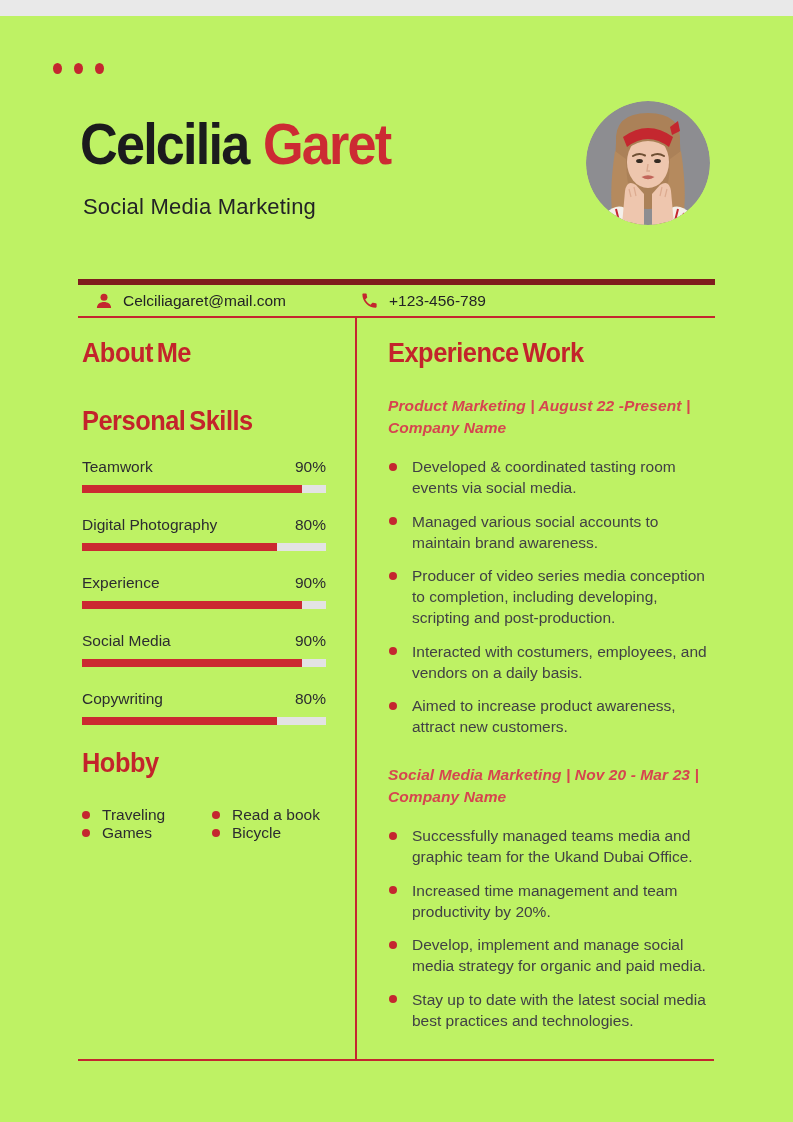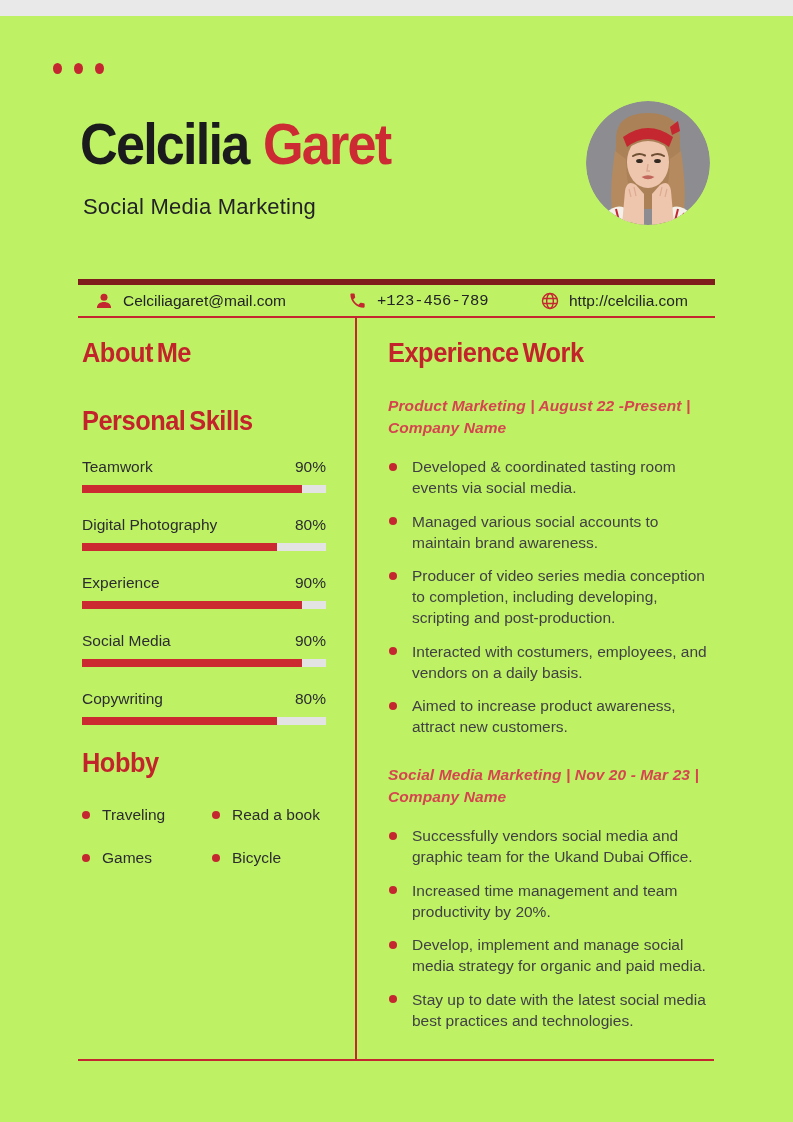--- a/index.html
+++ b/index.html
@@ -25,21 +25,21 @@
   
   .photo { position:absolute; left:586px; top:85px; width:124px; height:124px; border-radius:50%; overflow:hidden; }
 
   
   .contactbar {
     position:absolute; left:78px; top:263px; width:637px; height:39px;
     border-top:6px solid #7f1d1d; border-bottom:2px solid #c4272f;
   }
   .contact-item { position:absolute; top:0; height:100%; display:flex; align-items:center; gap:9px; font-size:15.5px; color:#232326; }
   .contact-item.email   { left:16px; }
-  .contact-item.phone   { left:270px;font-family:Liberation Mono, monospace; }
+  .contact-item.phone   { left:282px; }
   .contact-item.website { left:462px; }
   .cicon { width:20px; height:20px; display:inline-flex; }
 
   
   .divider-v { position:absolute; left:355px; top:302px; width:2px; height:742px; background:#c4272f; }
   .rule-bottom { position:absolute; left:78px; top:1043px; width:636px; height:2px; background:#c4272f; }
 
   .sec-title {
     font-size:27px; font-weight:700; color:#c3242b;
     letter-spacing:-0.5px; word-spacing:-3px;
@@ -50,21 +50,21 @@
   .about-body { margin-top:27px; font-size:15.5px; line-height:20.6px; color:#414145; }
 
   .skills-title { margin-top:37px; }
   .skills-list { margin-top:21px; }
   .skill { margin-bottom:23px; }
   .skill-row { display:flex; justify-content:space-between; align-items:baseline; font-size:15.5px; color:#2c2c30; margin-bottom:9px; }
   .skill-track { width:100%; height:8px; background:#e3e3e3; }
   .skill-fill { height:100%; background:#cb2a31; }
 
   .hobby-title { margin-top:12px; }
-  .hobby-grid { margin-top:27px; display:grid; grid-template-columns:130px auto; row-gap:25px; }
+  .hobby-grid { margin-top:27px; display:grid; grid-template-columns:130px auto; }
   .hobby-item { display:flex; align-items:center; gap:12px; font-size:15.5px; color:#2c2c30; }
   .hobby-item .dot { width:8px; height:8px; border-radius:50%; background:#c4272f; flex:none; }
 
   .right-col { position:absolute; left:388px; top:322px; width:326px; }
   .job-heading { font-size:15.5px; line-height:21.5px; font-style:italic; color:#d6454f; font-weight:700; letter-spacing:0.1px; }
   .job1 .job-heading { margin-top:26px; }
   .job2 .job-heading { margin-top:27px; }
   .bullets { list-style:none; margin-top:18px; }
   .bullets li { position:relative; padding-left:24px; margin-bottom:12.5px; font-size:15.5px; line-height:21px; color:#414145; }
   .bullets li::before {
@@ -131,30 +131,20 @@
       <span>Celciliagaret@mail.com</span>
     </div>
     <div class="contact-item phone">
       <span class="cicon">
         <svg viewBox="0 0 24 24" width="19" height="19">
             <path d="M6.62 10.79c1.44 2.83 3.76 5.14 6.59 6.59l2.2-2.2c.27-.27.67-.36 1.02-.24 1.12.37 2.33.57 3.57.57.55 0 1 .45 1 1V20c0 .55-.45 1-1 1-9.39 0-17-7.61-17-17 0-.55.45-1 1-1h3.5c.55 0 1 .45 1 1 0 1.25.2 2.45.57 3.57.11.35.03.74-.25 1.02l-2.2 2.2z" fill="#c4272f"></path>
           </svg>
       </span>
       <span>+123-456-789</span>
     </div>
-    <div class="contact-item website">
-      <span class="cicon">
-        <svg viewBox="0 0 24 24" width="20" height="20" fill="none" stroke="#c4272f" stroke-width="1.7">
-          <circle cx="12" cy="12" r="9"></circle>
-            <ellipse cx="12" cy="12" rx="4" ry="9"></ellipse>
-            <path d="M3.6 9h16.8M3.6 15h16.8"></path>
-        </svg>
-      </span>
-      <span>http://celcilia.com</span>
-    </div>
   </div>
 
   <div class="divider-v"></div>
 
   <div class="left-col">
     <div class="sec-title">About Me</div>
 
     <div class="sec-title skills-title">Personal Skills</div>
     <div class="skills-list">
       <div class="skill">
@@ -235,21 +225,21 @@
         <li>Managed various social accounts to maintain brand awareness.</li>
         <li>Producer of video series media conception to completion, including developing, scripting and post-production.</li>
         <li>Interacted with costumers, employees, and vendors on a daily basis.</li>
         <li>Aimed to increase product awareness, attract new customers.</li>
       </ul>
     </div>
 
     <div class="job job2">
       <div class="job-heading">Social Media Marketing | Nov 20 - Mar 23 | Company Name</div>
       <ul class="bullets">
-        <li>Successfully vendors social media and graphic team for the Ukand Dubai Office.</li>
+        <li>Successfully managed teams media and graphic team for the Ukand Dubai Office.</li>
         <li>Increased time management and team productivity by 20%.</li>
         <li>Develop, implement and manage social media strategy for organic and paid media.</li>
         <li>Stay up to date with the latest social media best practices and technologies.</li>
       </ul>
     </div>
   </div>
 
   <div class="rule-bottom"></div>
 </div>
 

